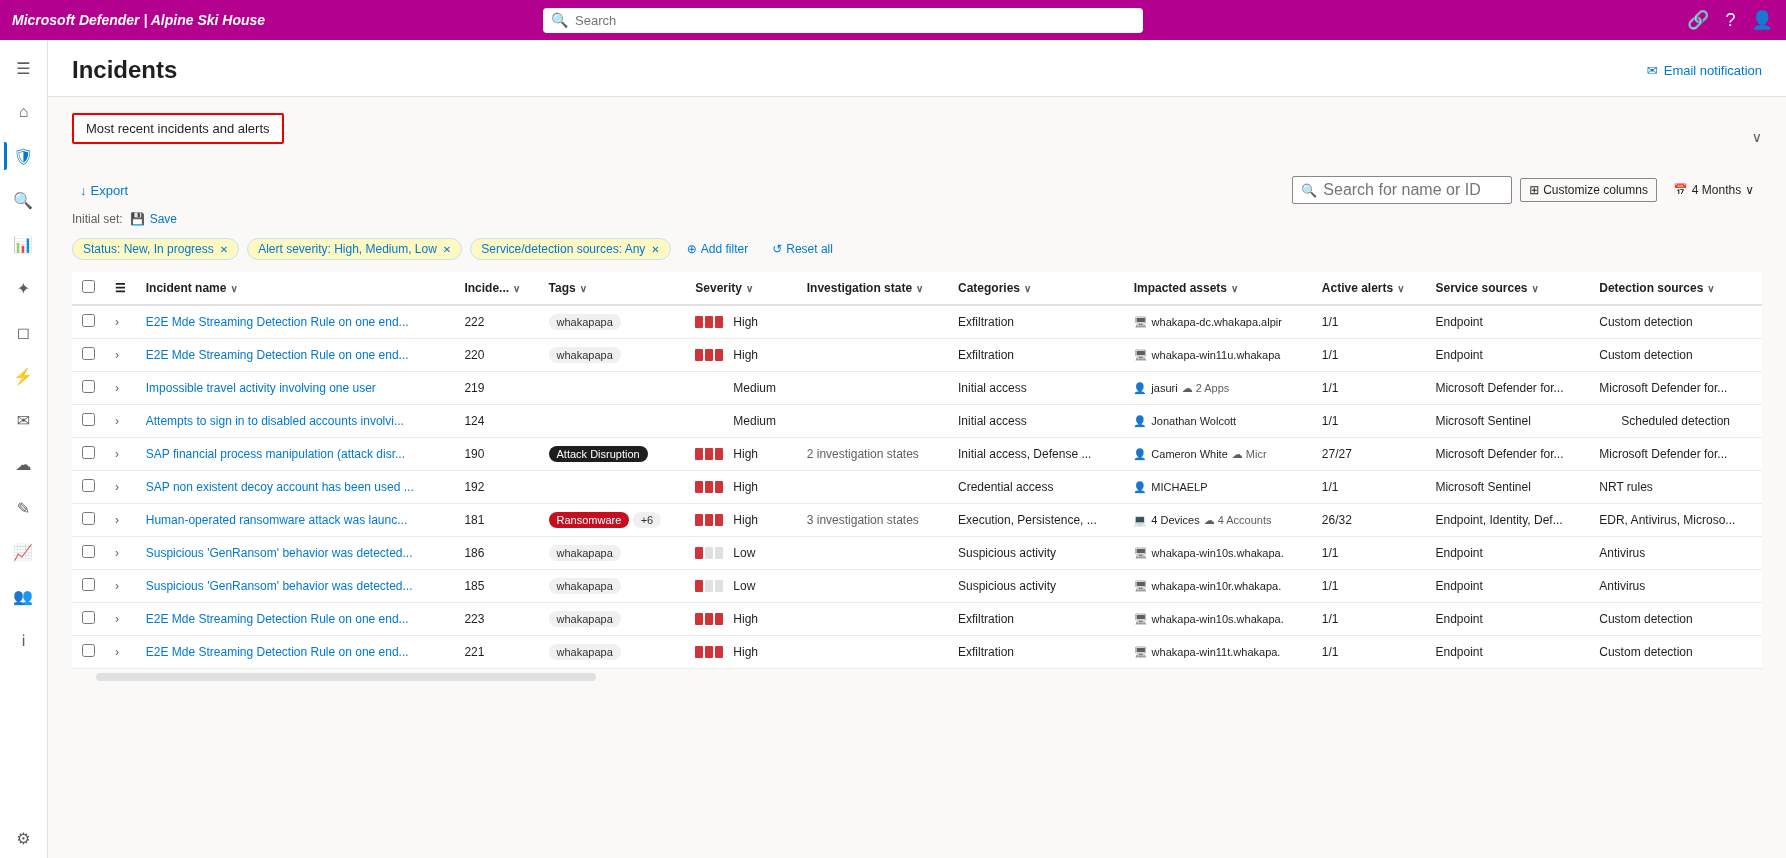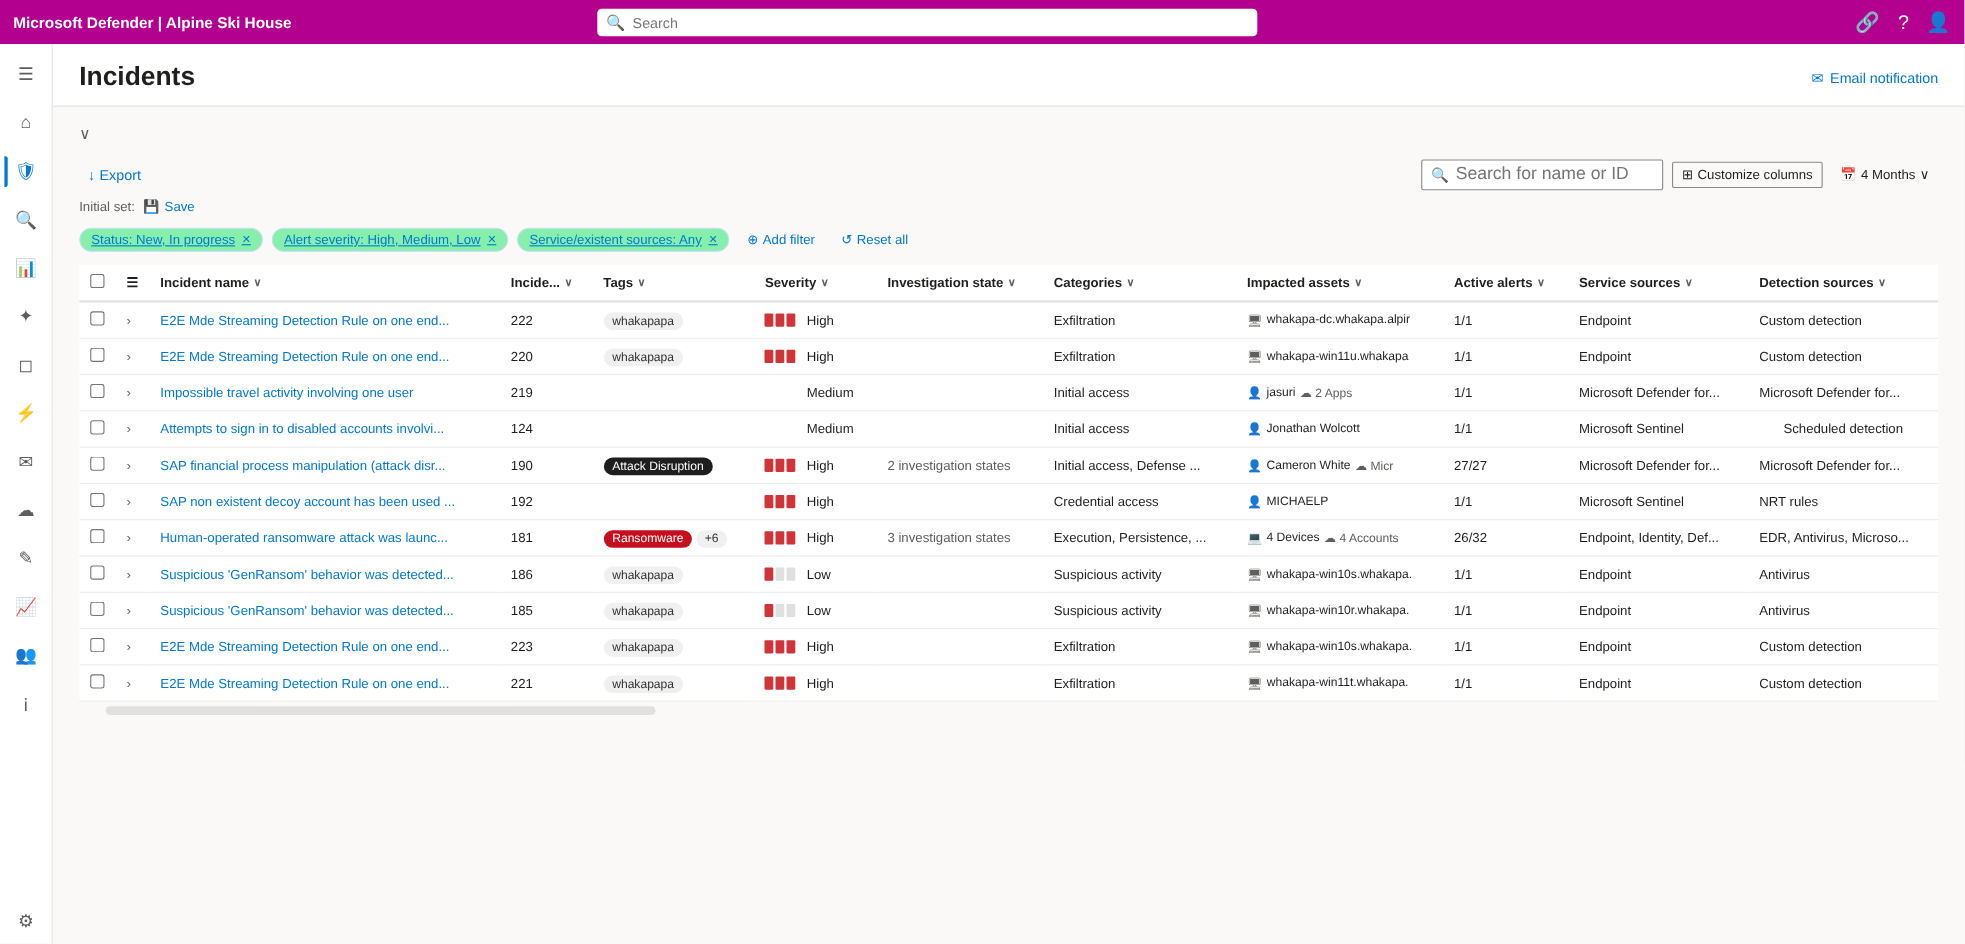--- a/index.html
+++ b/index.html
@@ -8,21 +8,21 @@
     
     .top-nav {
       background: #b3008e;
       height: 40px;
       display: flex;
       align-items: center;
       padding: 0 12px;
       color: white;
       gap: 12px;
     }
-    .top-nav-title { font-size: 14px; font-weight: 600; flex-shrink: 0; }
+    .top-nav-title { font-size: 14px; font-weight: 600; flex-shrink: 0; font-style: italic; }
     .top-nav-search {
       flex: 1;
       max-width: 600px;
       margin: 0 auto;
       position: relative;
     }
     .top-nav-search input {
       width: 100%;
       padding: 5px 12px 5px 32px;
       border-radius: 4px;
@@ -196,27 +196,26 @@
       cursor: pointer;
       font-size: 12px;
     }
 
     
     .filter-chips { display: flex; align-items: center; gap: 8px; flex-wrap: wrap; margin-bottom: 12px; }
     .chip {
       display: flex;
       align-items: center;
       gap: 6px;
-      background: #86efac;
+      background: #fef9c3;
       border: 1px solid #c7e0f4;
       border-radius: 12px;
       padding: 3px 10px;
       font-size: 12px;
       color: #0078d4;
-      text-decoration: underline;
     }
     .chip-close { cursor: pointer; font-size: 10px; color: #0078d4; }
     .add-filter-btn, .reset-all-btn {
       background: none;
       border: none;
       color: #0078d4;
       cursor: pointer;
       font-size: 12px;
       display: flex;
       align-items: center;
@@ -363,20 +362,23 @@
         <button class="email-notification-btn">
           <span>✉</span>
           <span>Email notification</span>
         </button>
       </div>
     </div>
 
     <div class="content">
 
       <div style="display:flex; align-items:center; justify-content:space-between; margin-bottom:16px;">
+        <div class="filter-panel">
+          <span class="filter-panel-text">Most recent incidents and alerts</span>
+        </div>
         <span style="font-size:14px; color:#605e5c; cursor:pointer;">∨</span>
       </div>
 
       <div class="toolbar-row">
         <div class="toolbar-left">
           <button class="export-btn">
             <span>↓</span>
             <span>Export</span>
           </button>
         </div>
@@ -408,21 +410,21 @@
       <div class="filter-chips">
         <div class="chip">
           <span>Status: New, In progress</span>
           <span class="chip-close">✕</span>
         </div>
         <div class="chip">
           <span>Alert severity: High, Medium, Low</span>
           <span class="chip-close">✕</span>
         </div>
         <div class="chip">
-          <span>Service/existent sources: Any</span>
+          <span>Service/detection sources: Any</span>
           <span class="chip-close">✕</span>
         </div>
         <button class="add-filter-btn">
           <span>⊕</span>
           <span>Add filter</span>
         </button>
         <button class="reset-all-btn">
           <span>↺</span>
           <span>Reset all</span>
         </button>

